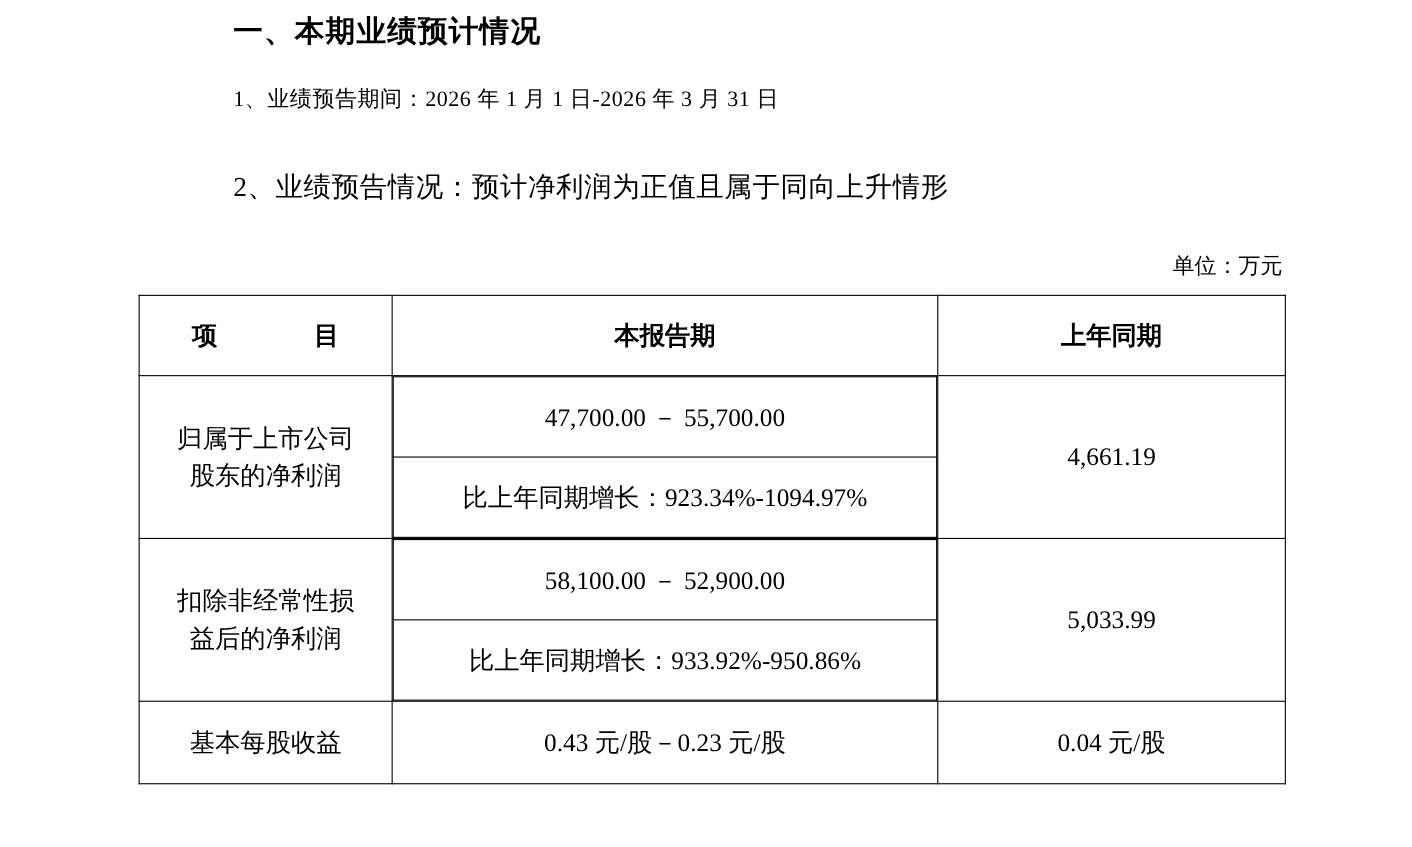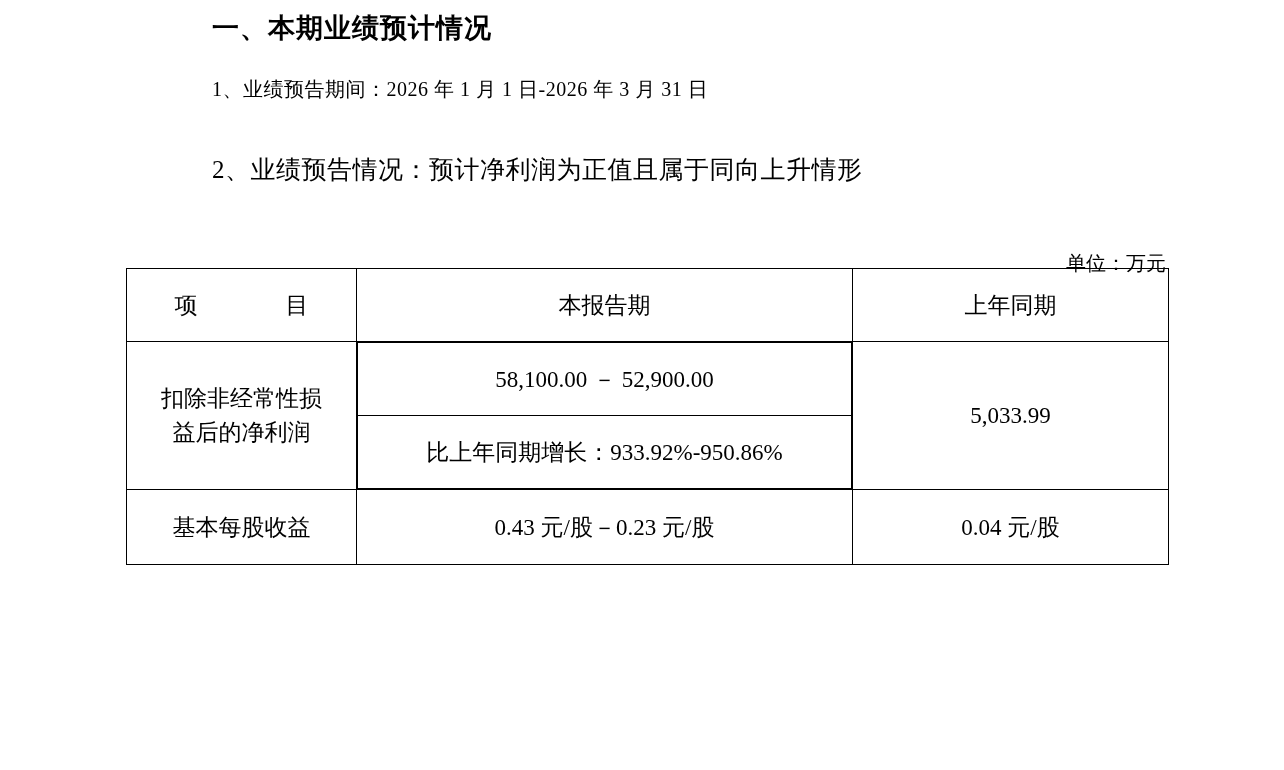--- a/index.html
+++ b/index.html
@@ -46,21 +46,20 @@
     font-size: 25px;
     white-space: nowrap;
     letter-spacing: 0.5px;
   }
   .unit {
     position: absolute;
     right: 118px;
     top: 228px;
     font-size: 20px;
     white-space: nowrap;
-    margin-top: 22px;
   }
   table.fin {
     position: absolute;
     left: 126px;
     top: 268px;
     width: 1042px;
     border-collapse: collapse;
     table-layout: fixed;
   }
   table.fin td {
@@ -70,21 +69,21 @@
     font-size: 23px;
     padding: 0;
   }
   .col-item { width: 230px; }
   .col-mid  { width: 496px; }
   .col-last { width: 316px; }
 
   .hdr-row td {
     height: 72px;
     font-size: 25px;
-    font-weight: normal;
+    font-weight: bold;
     margin-top: 28px;
   }
   .hdr-item { letter-spacing: 14px; text-indent: 14px; }
 
   .cell-label {
     line-height: 1.45;
     font-size: 23px;
     padding: 0 6px;
   }
   .inner {
@@ -126,20 +125,39 @@
       <col class="col-mid">
       <col class="col-last">
     </colgroup>
     <tbody>
       <tr class="hdr-row">
         <td class="hdr-item">项　　目</td>
         <td>本报告期</td>
         <td>上年同期</td>
       </tr>
 
+      <tr>
+        <td class="cell-label">
+          <div>归属于上市公司</div>
+          <div>股东的净利润</div>
+        </td>
+        <td class="pad-nested">
+          <table class="inner">
+            <tbody>
+              <tr class="top">
+                <td class="nowrap">47,700.00 － 55,700.00</td>
+              </tr>
+              <tr>
+                <td class="nowrap">比上年同期增长：923.34%-1094.97%</td>
+              </tr>
+            </tbody>
+          </table>
+        </td>
+        <td class="last-val">4,661.19</td>
+      </tr>
 
       <tr>
         <td class="cell-label">
           <div>扣除非经常性损</div>
           <div>益后的净利润</div>
         </td>
         <td class="pad-nested">
           <table class="inner">
             <tbody>
               <tr class="top">

